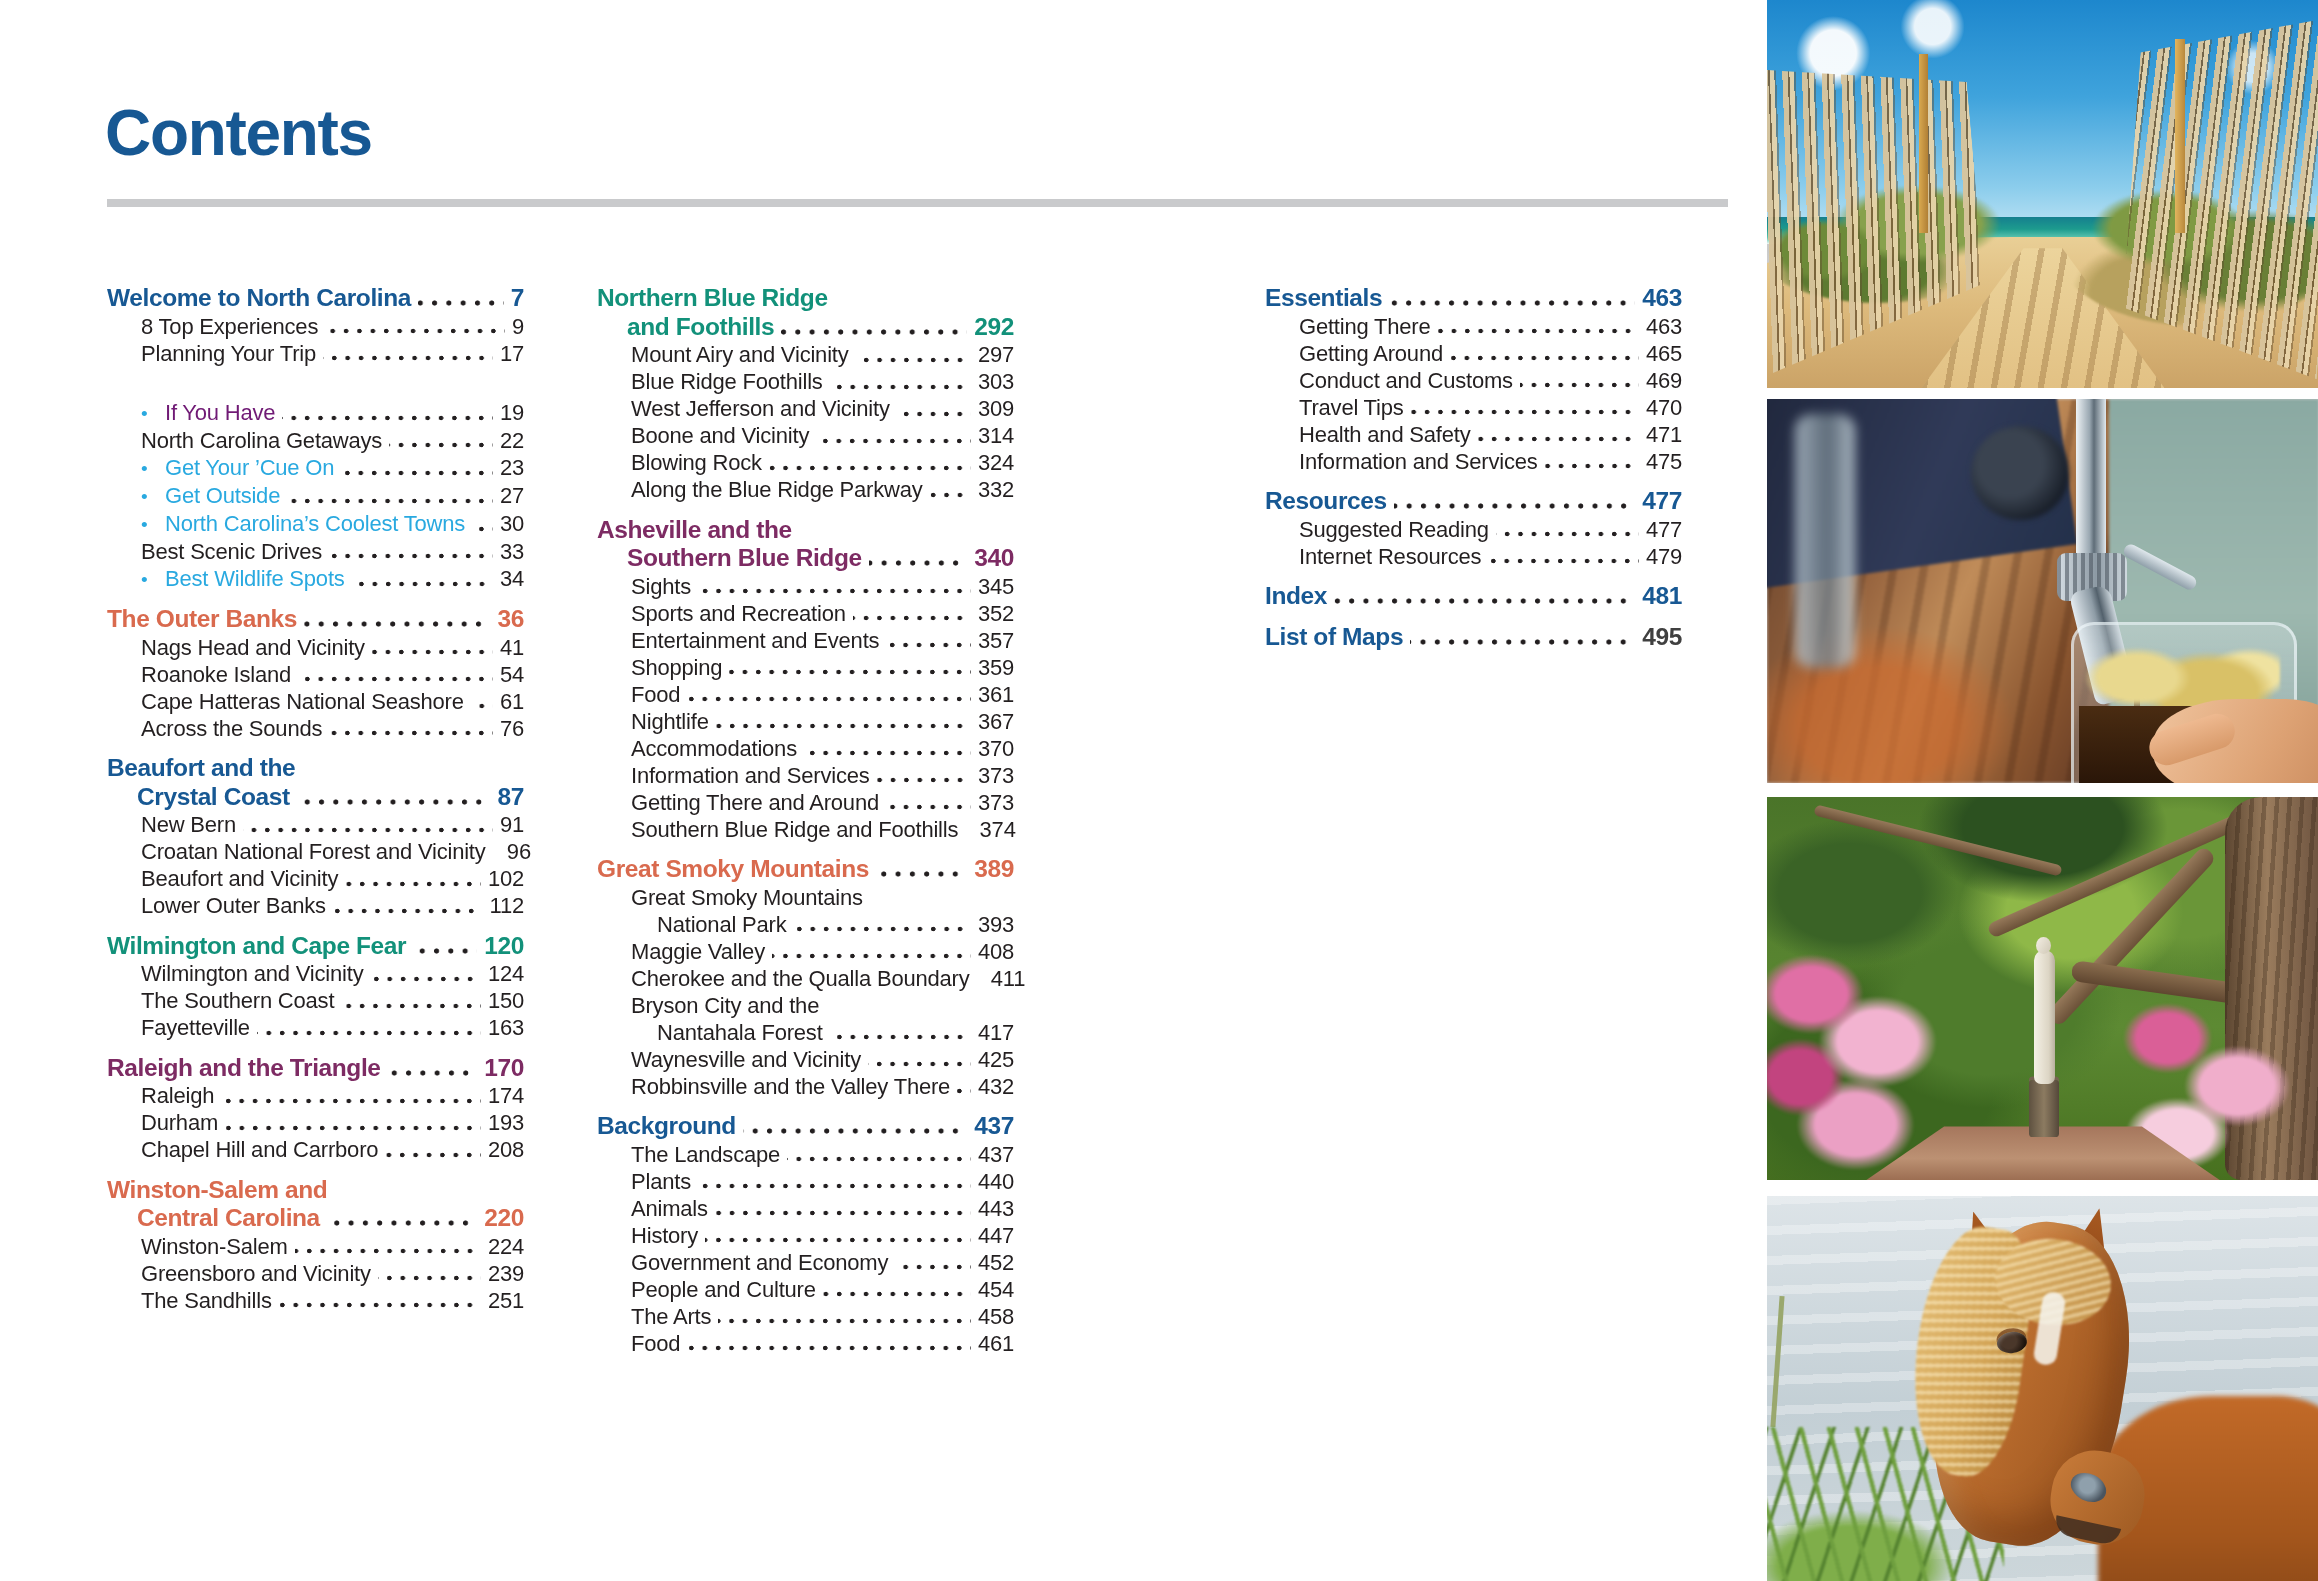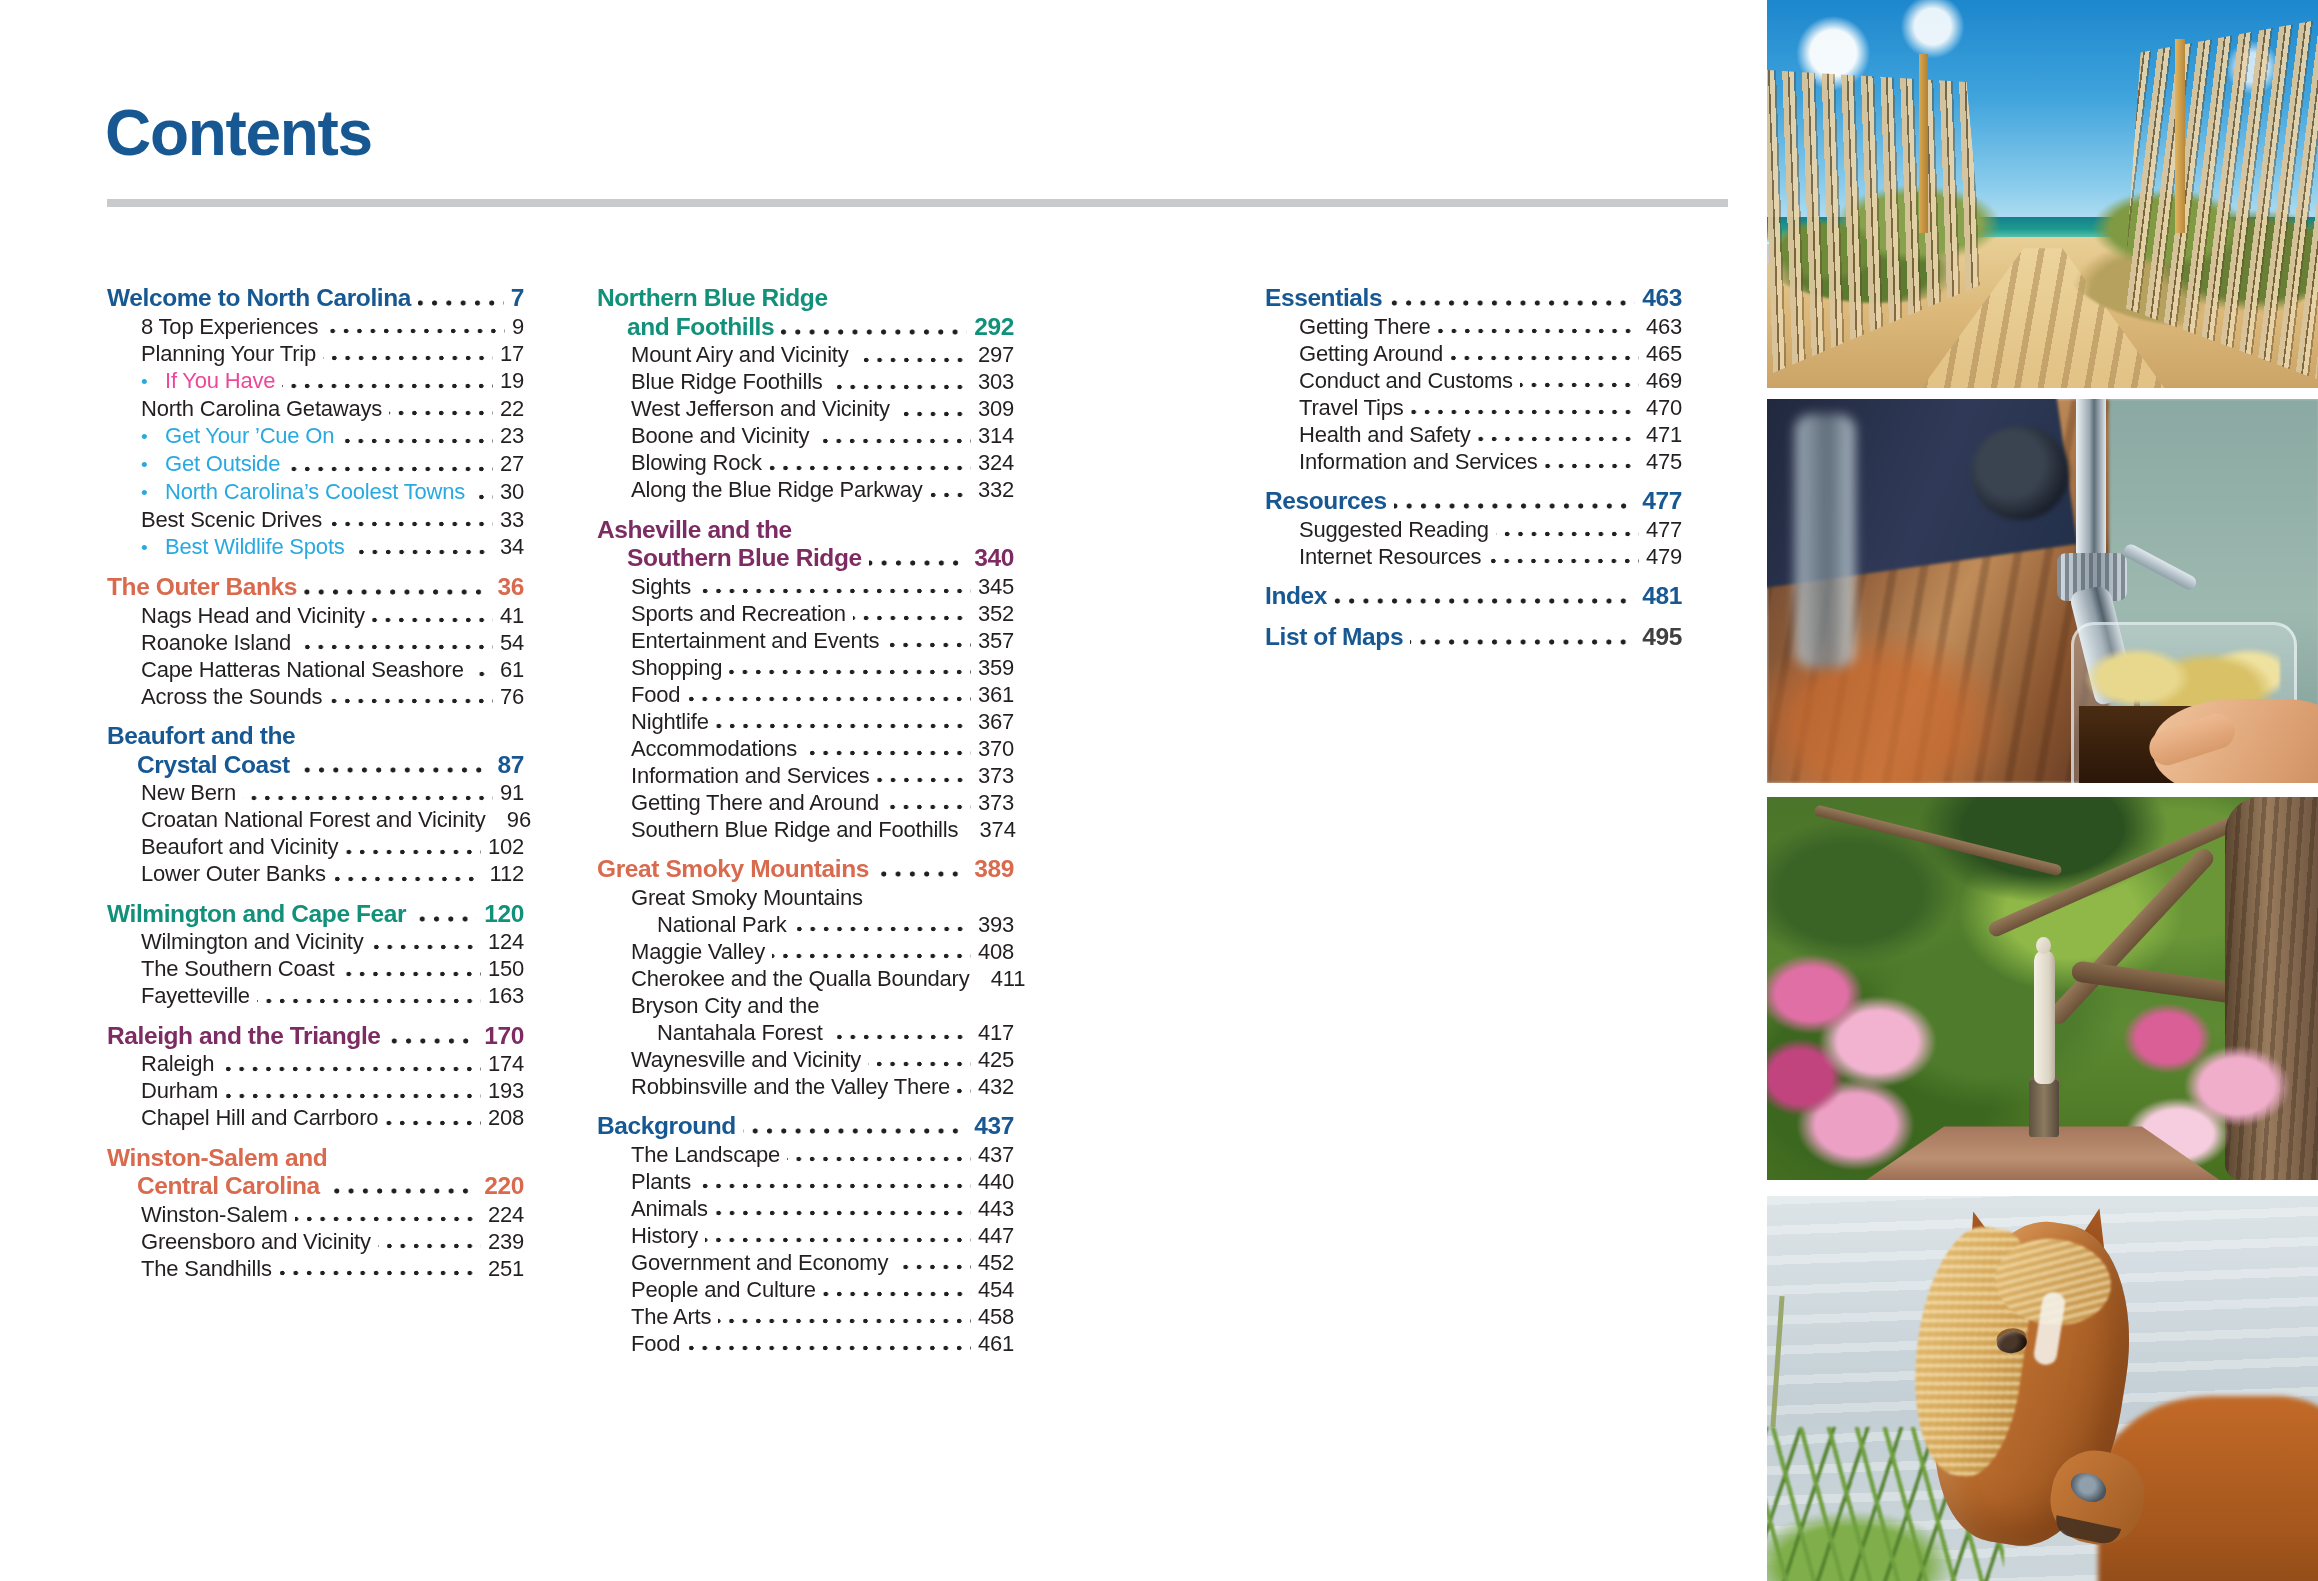--- a/index.html
+++ b/index.html
@@ -235,21 +235,21 @@
         <span class="leader"></span>
         <span class="e-page">9</span>
       </div>
       <div class="row e-row">
         <span class="e-label">Planning Your Trip</span>
         <span class="leader"></span>
         <span class="e-page">17</span>
       </div>
       <div class="row e-row">
         <span class="bullet" style="color: rgb(41, 169, 224);">•</span>
-        <span class="e-label" style="color: #ec4899;">If You Have</span>
+        <span class="e-label" style="color: #701a75; margin-top: 32px;">If You Have</span>
         <span class="leader"></span>
         <span class="e-page">19</span>
       </div>
       <div class="row e-row">
         <span class="e-label">North Carolina Getaways</span>
         <span class="leader"></span>
         <span class="e-page">22</span>
       </div>
       <div class="row e-row">
         <span class="bullet" style="color: rgb(41, 169, 224);">•</span>

